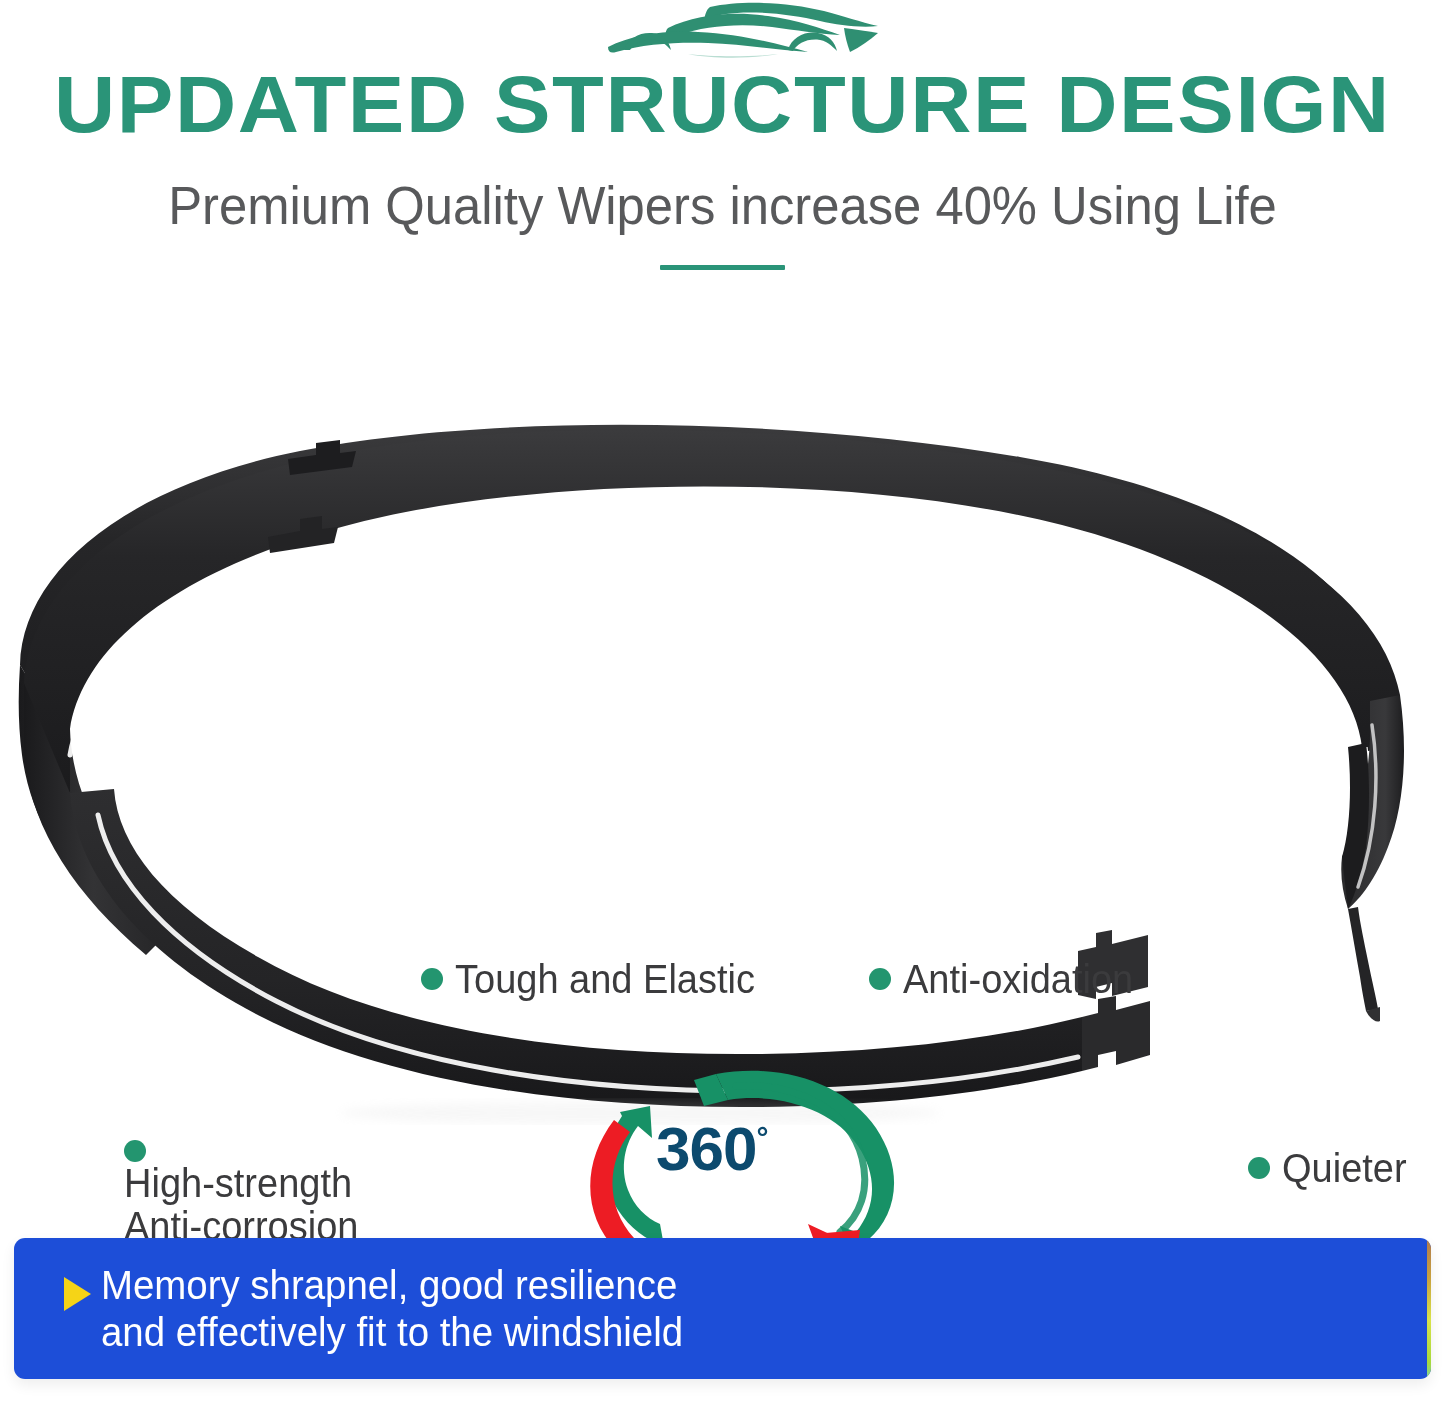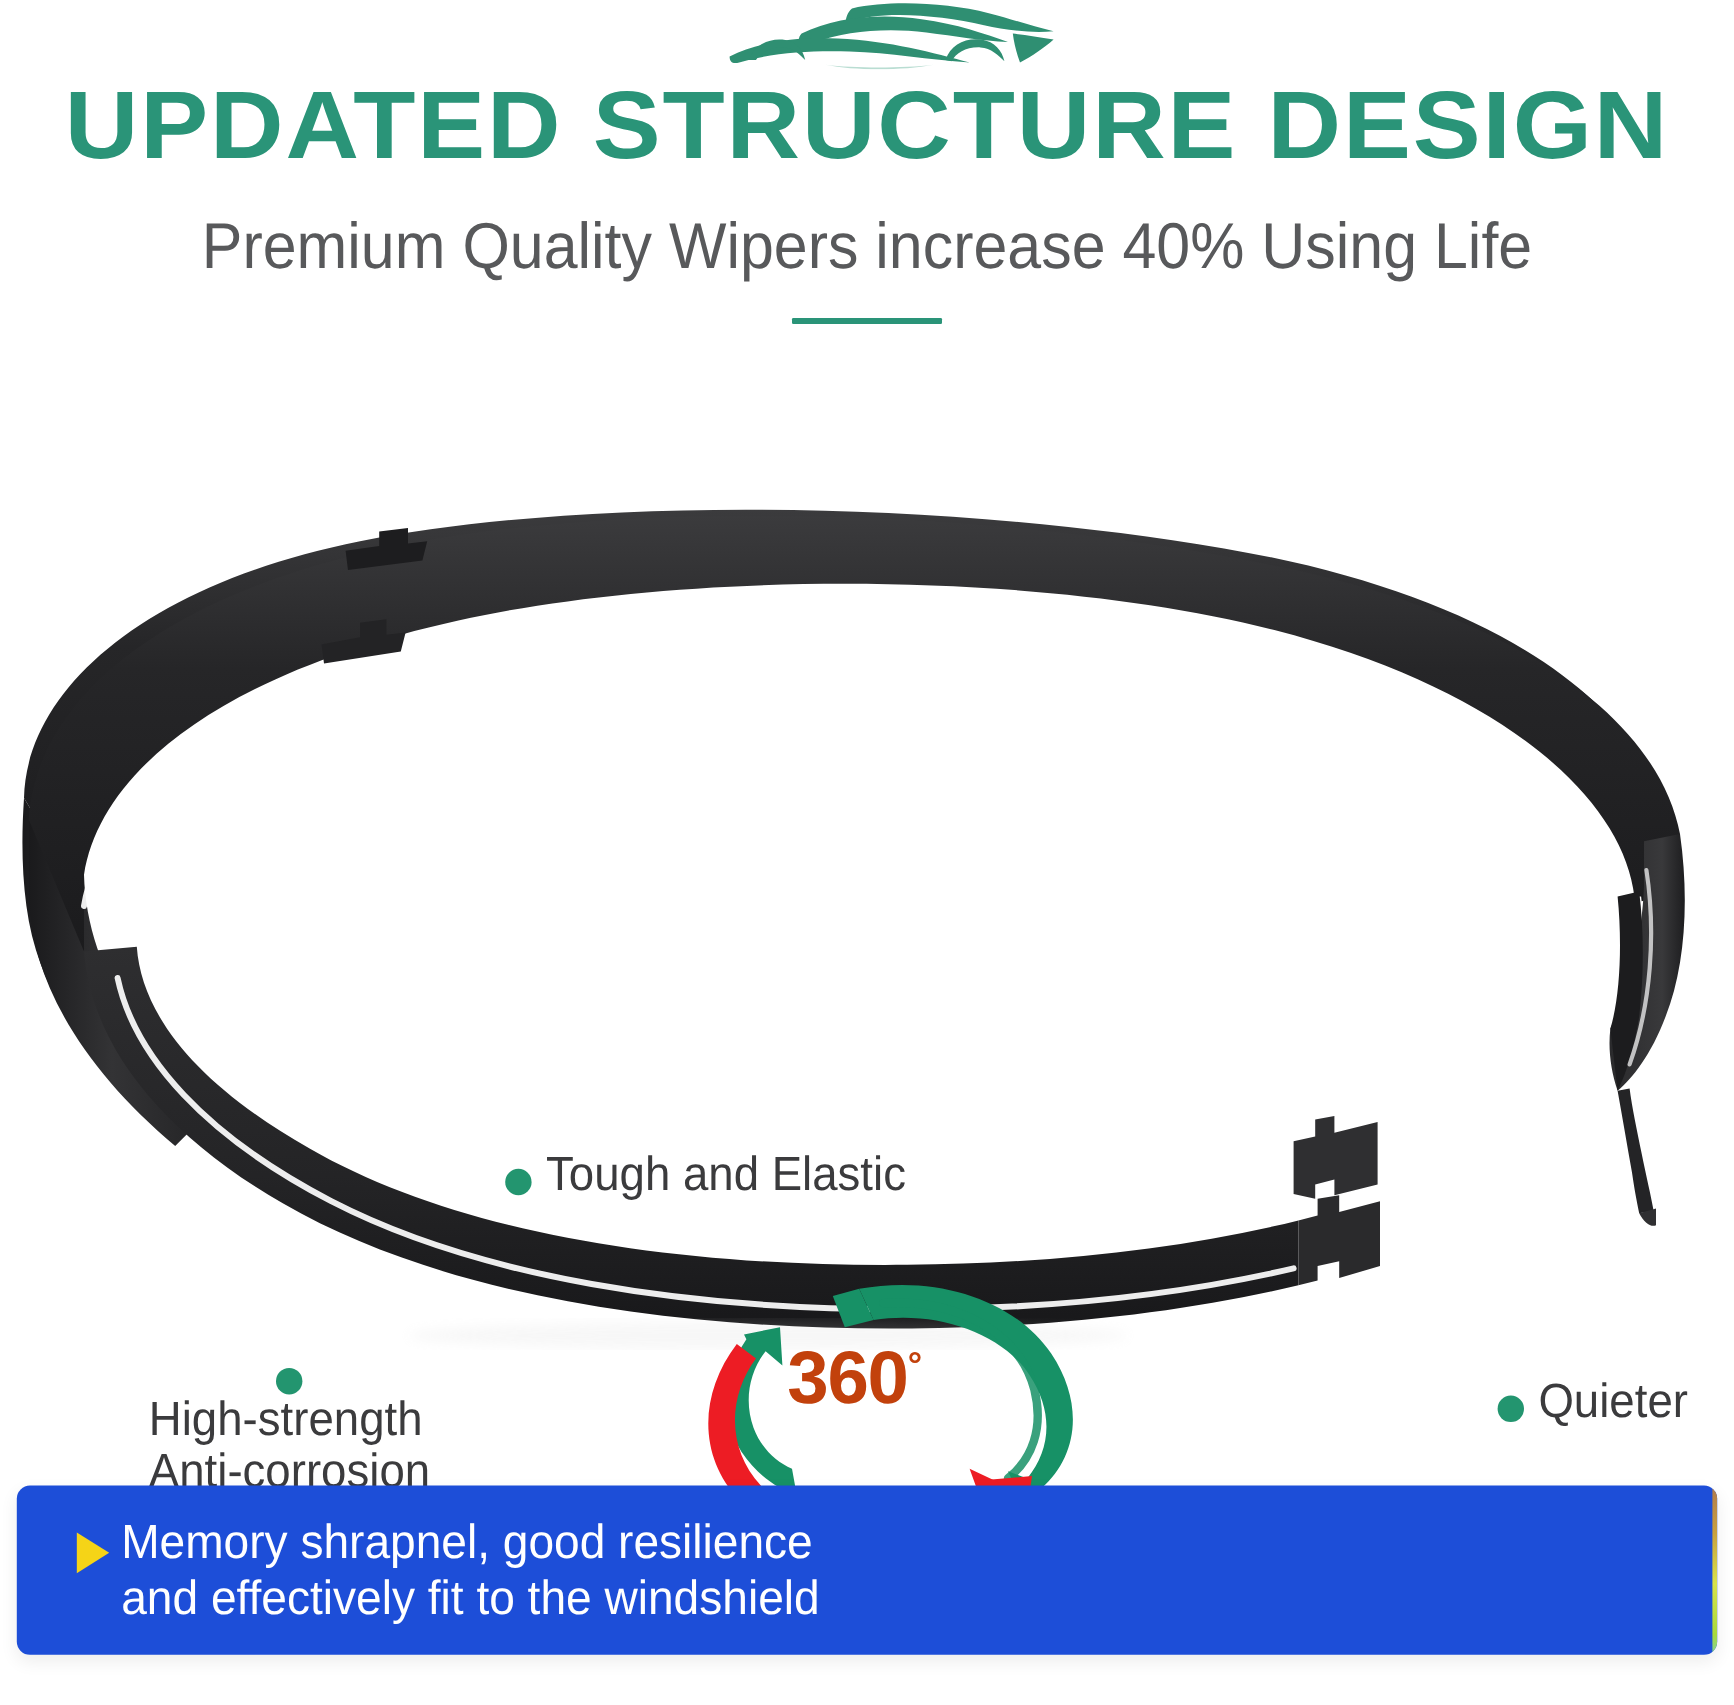--- a/index.html
+++ b/index.html
@@ -83,21 +83,21 @@
     position: absolute;
     left: 0; top: 0;
     width: 1445px;
     height: 730px;
   }
 
   
   .callout {
     position: absolute;
     display: flex;
-    align-items: center;
+    align-items: flex-start;
     white-space: nowrap;
   }
   .callout .dot {
     width: 22px;
     height: 22px;
     border-radius: 50%;
     background: #23956f;
     flex: 0 0 auto;
     margin-top: 10px;
     margin-right: 12px;
@@ -128,21 +128,21 @@
   }
   #badge-360 svg { display: block; }
   #badge-360 .badge-text {
     position: absolute;
     left: 88px;
     top: 68px;
     font-family: "Liberation Sans", sans-serif;
     font-weight: 700;
     font-size: 62px;
     line-height: 62px;
-    color: #c2410c;
+    color: #0c4a6e;
     letter-spacing: -1px;
     white-space: nowrap;
   }
   #badge-360 .badge-text sup {
     font-size: 30px;
     vertical-align: super;
     line-height: 0;
   }
 
   
@@ -409,20 +409,24 @@
     <path d="M 268 142 L 300 136 L 300 124 L 322 121 L 322 134 L 338 132 L 334 148 L 270 158 Z" fill="#232325"></path>
 
     <ellipse cx="640" cy="718" rx="300" ry="12" fill="#cfcfcf" opacity="0.45" filter="url(#softshadow)"></ellipse>
   </svg>
 
   <div class="callout" id="callout-tough">
     <span class="dot"></span>
     <span class="label">Tough and Elastic</span>
   </div>
 
+  <div class="callout" id="callout-anti-ox">
+    <span class="dot"></span>
+    <span class="label">Anti-oxidation</span>
+  </div>
 
   <div class="callout" id="callout-highstr">
     <span class="dot"></span>
     <span class="label">
       <span>High-strength</span>
       <span class="line2">Anti-corrosion</span>
     </span>
   </div>
 
   <div class="callout" id="callout-quieter">

